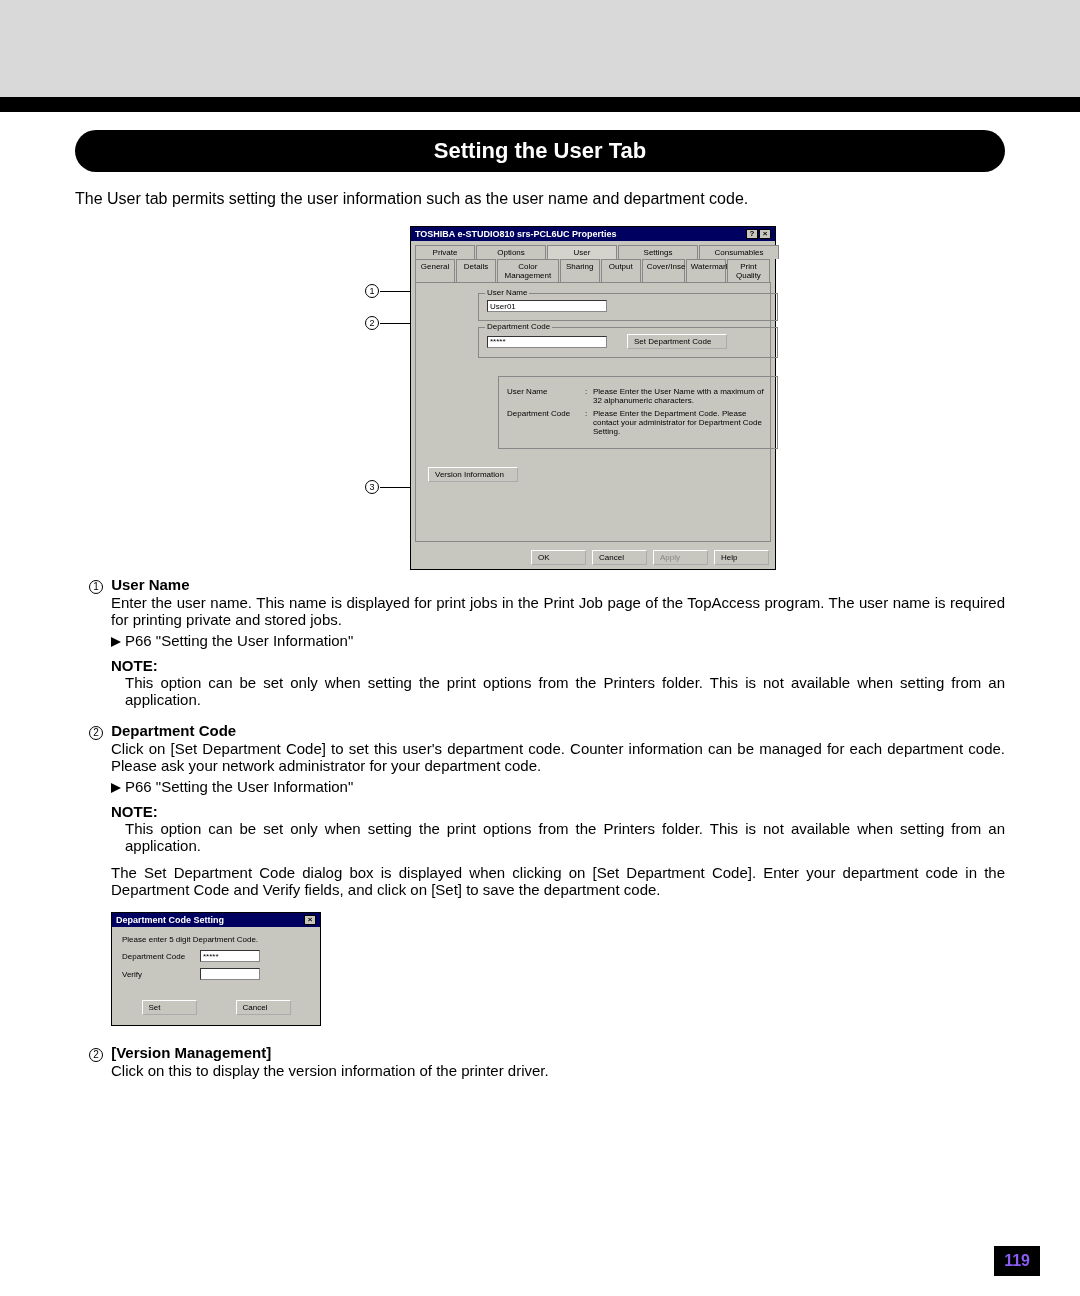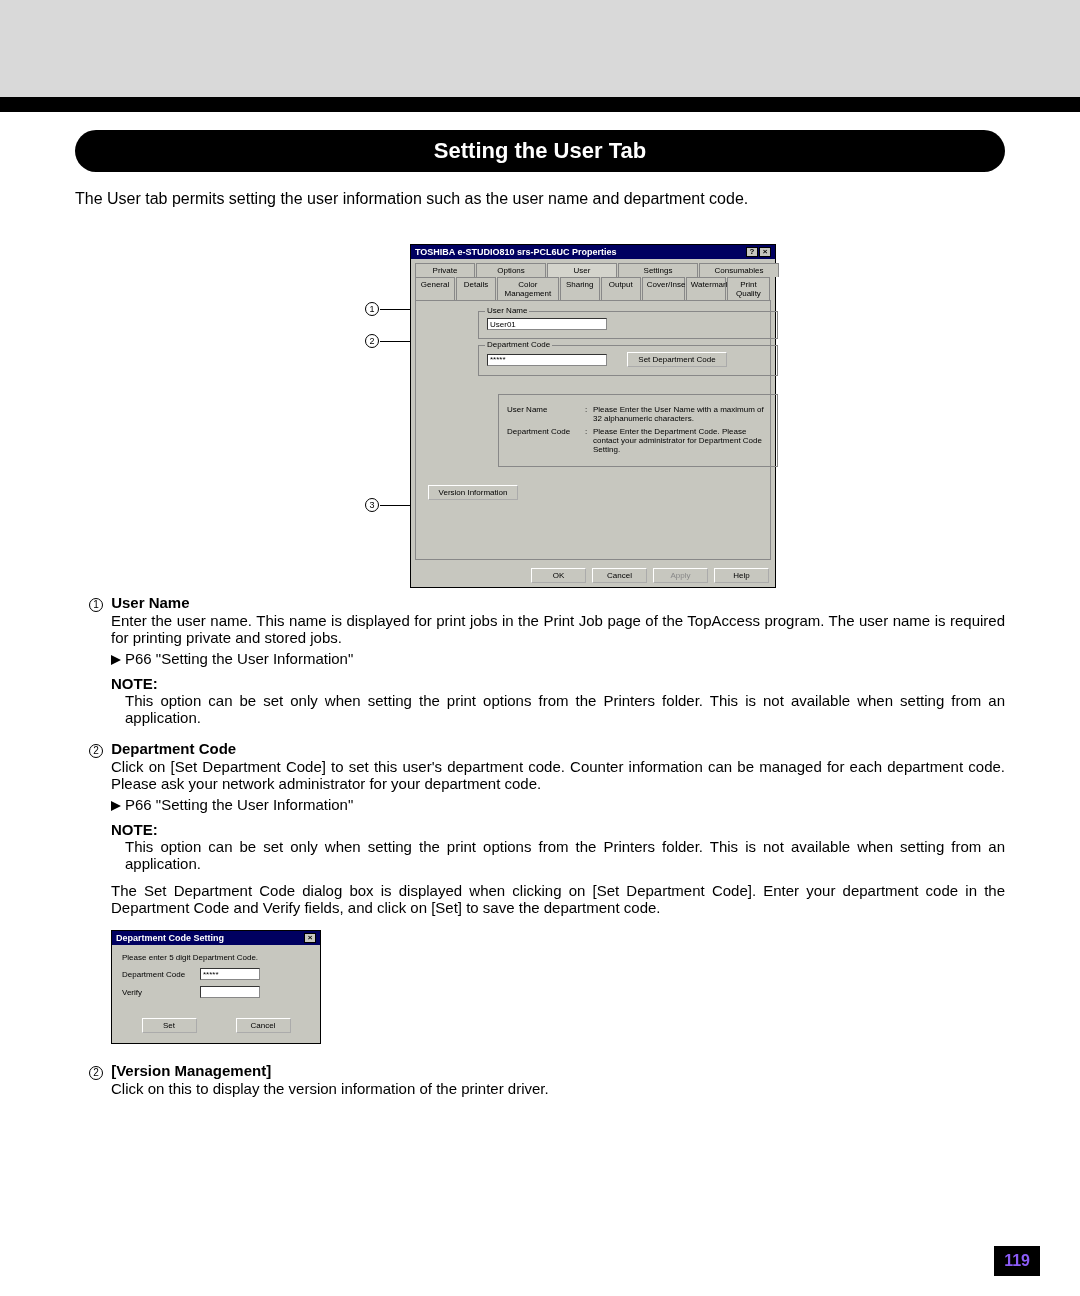--- a/index.html
+++ b/index.html
@@ -1,35 +1,35 @@
 <!DOCTYPE html>
 <html><head>
 <meta charset="utf-8">
 <style>
   * { box-sizing: border-box; margin: 0; padding: 0; }
   body { font-family: Arial, Helvetica, sans-serif; background: #d9d9d9; width: 1080px; }
   .top-gray { height: 97px; background: #d9d9d9; }
   .black-strip { height: 15px; background: #000; }
   .page { background: #fff; min-height: 1184px; padding: 18px 75px 30px 75px; position: relative; }
   .title-bar { background: #000; color: #fff; font-weight: bold; font-size: 22px; text-align: center; padding: 8px 0; border-radius: 30px; margin: 0 0 18px 0; }
-  .intro { font-size: 16px; margin-bottom: 36px; }
+  .intro { font-size: 16px; margin-bottom: 18px; }
   .fig-wrap { position: relative; width: 700px; margin: 0 auto 20px auto; height: 330px; }
   .dialog { position: absolute; left: 220px; top: 0; width: 366px; background: #c7c7bf; border: 1px solid #000; font-size: 9px; color: #000; }
   .dlg-titlebar { background: #000060; color: #fff; font-size: 9px; font-weight: bold; padding: 2px 4px; display: flex; justify-content: space-between; align-items: center; }
   .dlg-titlebar .tbtns { display: flex; gap: 1px; }
   .dlg-titlebar .tbtn { width: 12px; height: 10px; background: #c7c7bf; border: 1px solid #000; font-size: 8px; line-height: 8px; text-align: center; color: #000; }
   .tabs { padding: 4px 4px 0 4px; }
   .tabrow { display: flex; }
   .tab { border: 1px solid #888; border-bottom: none; background: #c7c7bf; font-size: 8px; padding: 2px 4px; margin-right: 1px; min-width: 40px; text-align: center; }
   .tab.active { background: #d4d4cc; font-weight: normal; }
   .dlg-body { border: 1px solid #888; background: #c7c7bf; margin: 0 4px 4px 4px; padding: 10px 12px 8px 12px; position: relative; min-height: 260px; }
   .grp { border: 1px solid #888; padding: 6px 8px 8px 8px; margin-bottom: 6px; position: relative; }
   .grp-label { position: absolute; top: -6px; left: 6px; background: #c7c7bf; font-size: 8px; padding: 0 2px; }
   .txtin { border: 1px inset #888; background: #fff; font-size: 8px; padding: 1px 2px; width: 120px; height: 12px; }
-  .btn { border: 1px outset #fff; background: #c7c7bf; font-size: 8px; padding: 2px 6px; min-width: 55px; text-align: center; display: inline-block; }
+  .btn { border: 1px outset #fff; background: #c7c7bf; font-size: 8px; padding: 2px 6px; min-width: 55px; display: inline-block; }
   .help-row { display: flex; font-size: 8px; margin: 4px 0; }
   .help-row .lbl { width: 78px; }
   .help-row .colon { width: 8px; }
   .help-row .txt { flex: 1; }
   .dlg-footer { display: flex; justify-content: flex-end; gap: 6px; padding: 4px 6px; background: #c7c7bf; }
   .callout { position: absolute; width: 14px; height: 14px; border: 1px solid #000; border-radius: 50%; font-size: 9px; text-align: center; line-height: 12px; background: #fff; }
   .c1 { left: 175px; top: 58px; }
   .c2 { left: 175px; top: 90px; }
   .c3 { left: 175px; top: 254px; }
   .cline { position: absolute; height: 1px; background: #000; }

